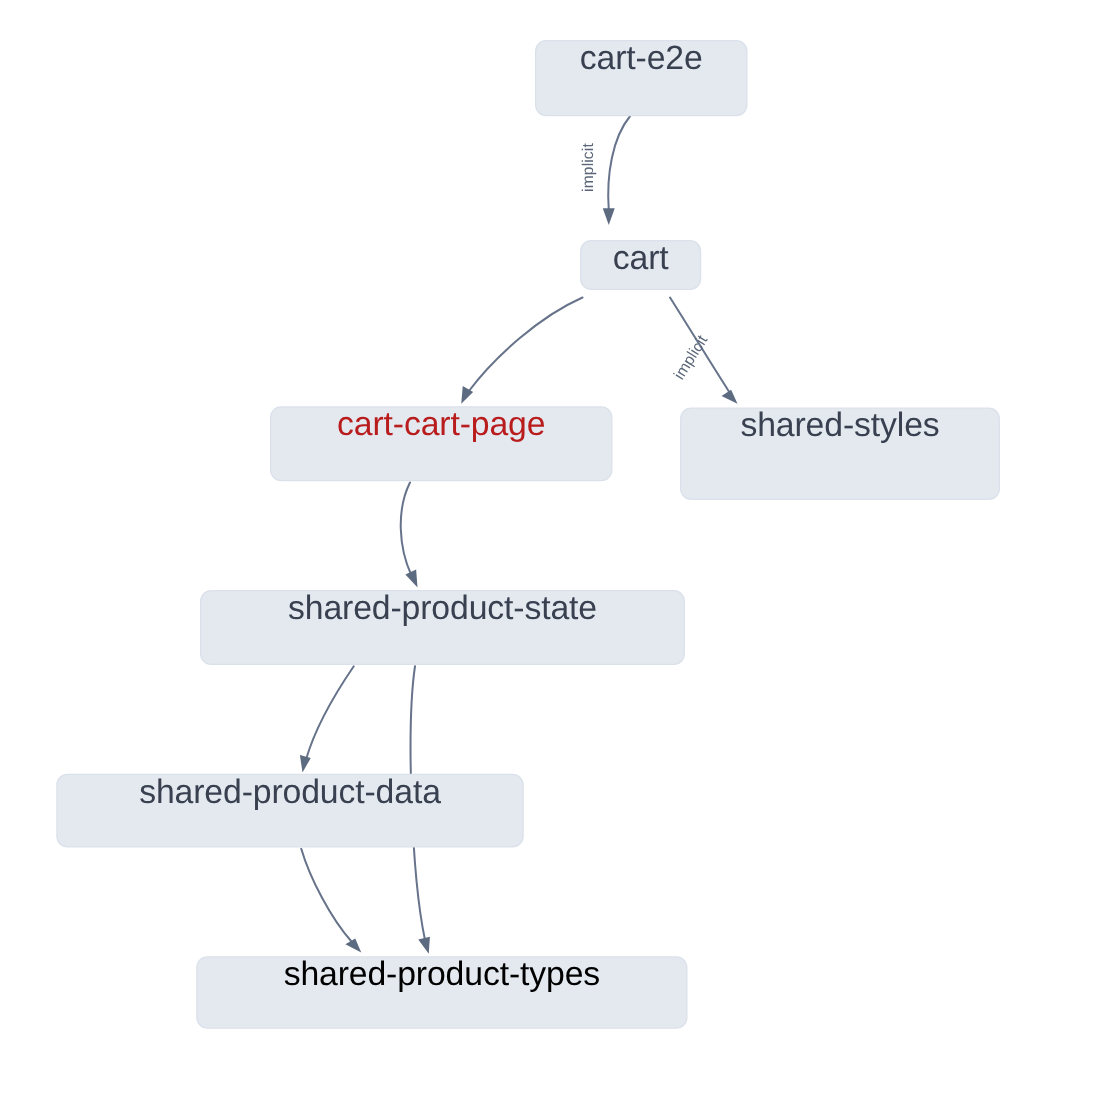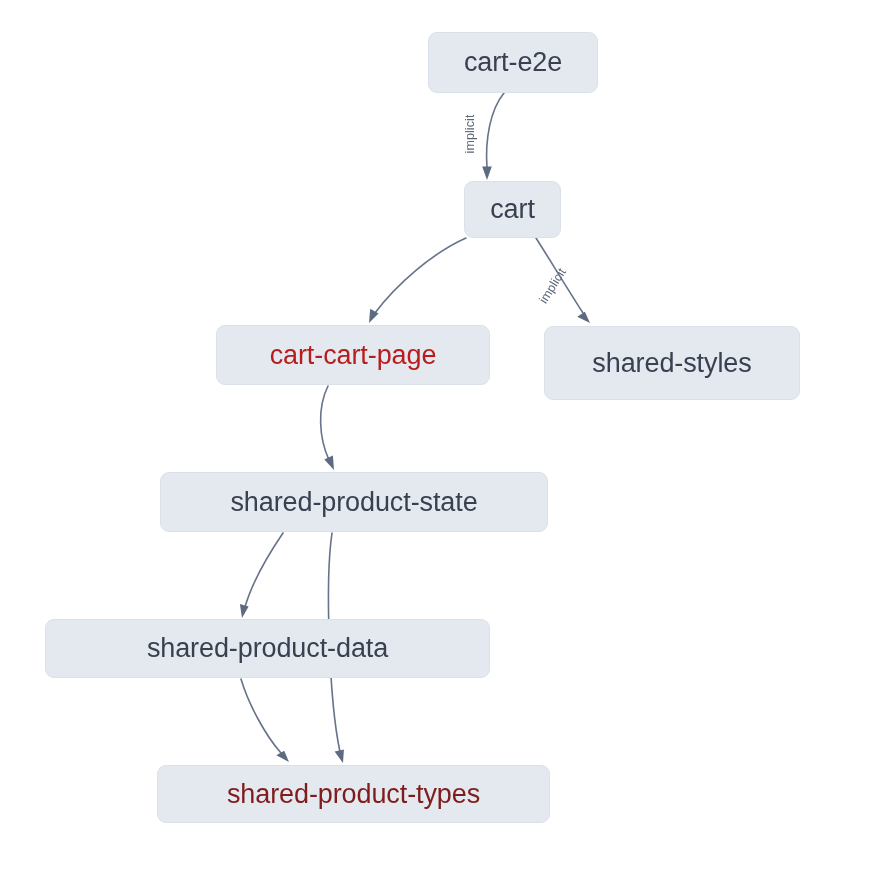--- a/index.html
+++ b/index.html
@@ -45,21 +45,20 @@
     fill: #5a6678;
     letter-spacing: 0.1px;
   }
   .node {
     position: absolute;
     box-sizing: border-box;
     background: #e4e9f0;
     border: 1px solid #dbe1ea;
     border-radius: 9px;
     display: flex;
-    align-items: center;
     justify-content: center;
     color: #394150;
     font-family: "Liberation Sans", sans-serif;
     font-weight: 400;
     letter-spacing: -0.1px;
     white-space: nowrap;
     z-index: 5;
   }
   .node-label {
     display: block;
@@ -101,33 +100,33 @@
       <g>
         <path class="edge-path" d="M 241,679 C 248,703 265,735 281,753" stroke="#66738a"></path>
         <path class="edge-arrow" d="M 289,762 L 276.3,755.3 L 284.2,750.7 Z"></path>
       </g>
     </svg>
 
   <div id="node-layer">
       <div class="node" style="left: 428px; top: 32px; width: 170px; height: 61px; font-size: 27px; background: rgb(228, 233, 240); border-color: rgb(219, 225, 234); color: rgb(57, 65, 80);">
         <span class="node-label">cart-e2e</span>
       </div>
-      <div class="node" style="left: 464px; top: 181px; width: 97px; height: 57px; font-size: 27px; background: rgb(228, 233, 240); border-color: rgb(219, 225, 234); color: rgb(57, 65, 80);">
+      <div class="node" style="left: 464px; top: 192px; width: 97px; height: 40px; font-size: 27px; background: rgb(228, 233, 240); border-color: rgb(219, 225, 234); color: rgb(57, 65, 80);">
         <span class="node-label">cart</span>
       </div>
       <div class="node" style="left: 216px; top: 325px; width: 274px; height: 60px; font-size: 27px; background: rgb(228, 233, 240); border-color: rgb(219, 225, 234); color: #b91c1c;">
         <span class="node-label">cart-cart-page</span>
       </div>
       <div class="node" style="left: 544px; top: 326px; width: 256px; height: 74px; font-size: 27px; background: rgb(228, 233, 240); border-color: rgb(219, 225, 234); color: rgb(57, 65, 80);">
         <span class="node-label">shared-styles</span>
       </div>
       <div class="node" style="left: 160px; top: 472px; width: 388px; height: 60px; font-size: 27px; background: rgb(228, 233, 240); border-color: rgb(219, 225, 234); color: rgb(57, 65, 80);">
         <span class="node-label">shared-product-state</span>
       </div>
-      <div class="node" style="left: 45px; top: 619px; width: 445px; height: 59px; font-size: 27px; background: rgb(228, 233, 240); border-color: rgb(219, 225, 234); color: rgb(57, 65, 80);">
+      <div class="node" style="left: 45px; top: 619px; width: 374px; height: 59px; font-size: 27px; background: rgb(228, 233, 240); border-color: rgb(219, 225, 234); color: rgb(57, 65, 80);">
         <span class="node-label">shared-product-data</span>
       </div>
-      <div class="node" style="left: 157px; top: 765px; width: 393px; height: 58px; font-size: 27px; background: rgb(228, 233, 240); border-color: rgb(219, 225, 234); color: #7f1d1d;">
+      <div class="node" style="left: 157px; top: 765px; width: 393px; height: 58px; font-size: 27px; background: rgb(228, 233, 240); border-color: rgb(219, 225, 234); color: #000000;">
         <span class="node-label">shared-product-types</span>
       </div>
     </div>
 
 </div>
 
 </body></html>

